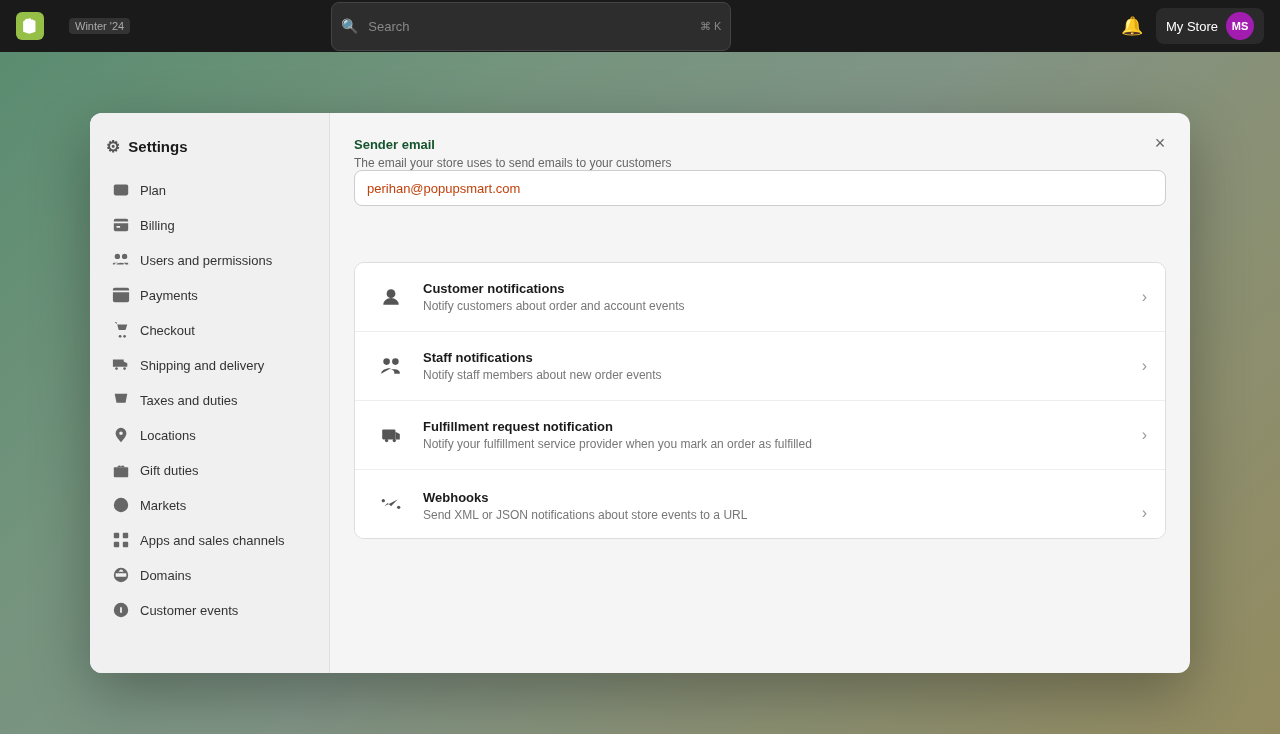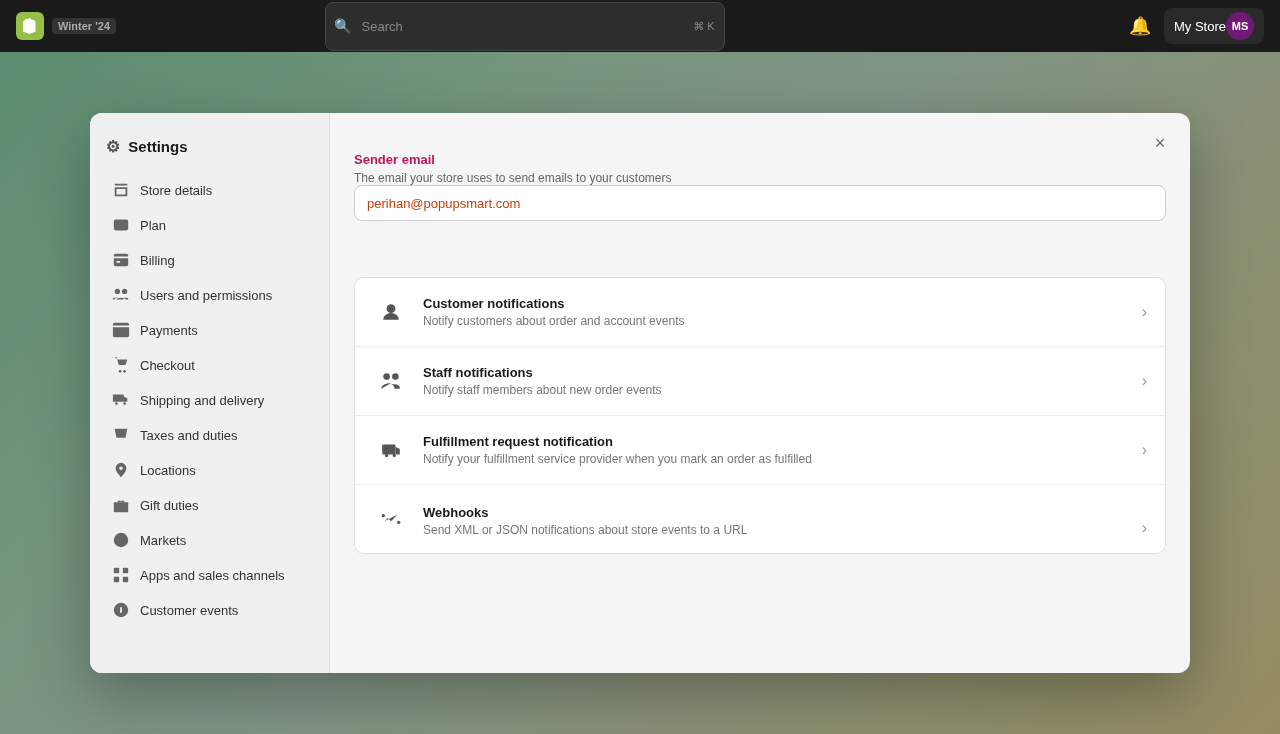--- a/index.html
+++ b/index.html
@@ -19,23 +19,22 @@
       background: #1a1a1a;
       display: flex;
       align-items: center;
       padding: 0 16px;
       gap: 12px;
     }
 
     .topbar-logo {
       display: flex;
       align-items: center;
-      gap: 8px;
+      gap: 25px;
       color: #fff;
-      font-weight: bold;
     }
 
     .shopify-logo-icon {
       width: 28px;
       height: 28px;
       background: #96bf48;
       border-radius: 6px;
       display: flex;
       align-items: center;
       justify-content: center;
@@ -100,37 +99,37 @@
 
     .notif-bell {
       color: #ccc;
       font-size: 18px;
       cursor: pointer;
     }
 
     .store-badge {
       display: flex;
       align-items: center;
-      gap: 0;
+      gap: 8px;
       background: #2a2a2a;
       border-radius: 8px;
       padding: 4px 10px 4px 10px;
       cursor: pointer;
     }
 
     .store-name {
       color: #fff;
       font-size: 13px;
       font-weight: 500;
     }
 
     .avatar {
       width: 28px;
       height: 28px;
-      background: #701a75;
+      background: #a21caf;
       border-radius: 50%;
       display: flex;
       align-items: center;
       justify-content: center;
       color: #fff;
       font-size: 11px;
       font-weight: 600;
     }
 
     
@@ -227,23 +226,22 @@
       display: flex;
       align-items: center;
       justify-content: center;
       border-radius: 6px;
     }
 
     
     .section-label {
       font-size: 13px;
       font-weight: 600;
-      color: #be185d;
+      color: #14532d;
       margin-bottom: 4px;
-      margin-top: 15px;
     }
 
     .section-desc {
       font-size: 12px;
       color: #666;
       margin-bottom: 0;
     }
 
     .email-input {
       width: 100%;
@@ -351,28 +349,20 @@
 
 <div class="modal-overlay">
   <div class="modal">
 
     <div class="sidebar">
       <div class="sidebar-header">
         <span class="settings-gear-icon">⚙</span>
         <span>Settings</span>
       </div>
 
-      <div class="sidebar-item">
-        <span class="sidebar-item-icon">
-          <svg class="icon-svg" viewBox="0 0 20 20" fill="currentColor">
-              <path d="M3 3h14v2H3V3zm0 4h14v10H3V7zm2 2v6h10V9H5z"></path>
-            </svg>
-        </span>
-        <span>Store details</span>
-      </div>
 
       <div class="sidebar-item">
         <span class="sidebar-item-icon">
           <svg class="icon-svg" viewBox="0 0 20 20" fill="currentColor">
               <rect x="2" y="4" width="16" height="12" rx="2"></rect>
             </svg>
         </span>
         <span>Plan</span>
       </div>
 
@@ -469,20 +459,28 @@
           <svg class="icon-svg" viewBox="0 0 20 20" fill="currentColor">
               <rect x="2" y="2" width="6" height="6" rx="1"></rect>
               <rect x="12" y="2" width="6" height="6" rx="1"></rect>
               <rect x="2" y="12" width="6" height="6" rx="1"></rect>
               <rect x="12" y="12" width="6" height="6" rx="1"></rect>
             </svg>
         </span>
         <span>Apps and sales channels</span>
       </div>
 
+      <div class="sidebar-item">
+        <span class="sidebar-item-icon">
+          <svg class="icon-svg" viewBox="0 0 20 20" fill="currentColor">
+              <path d="M10 2a8 8 0 100 16A8 8 0 0010 2zm0 2c1.1 0 2.1.9 2.8 2.4H7.2C7.9 5.9 8.9 4 10 4zm-6 6c0-.7.1-1.4.3-2h11.4c.2.6.3 1.3.3 2s-.1 1.4-.3 2H4.3C4.1 11.4 4 10.7 4 10z"></path>
+            </svg>
+        </span>
+        <span>Domains</span>
+      </div>
 
       <div class="sidebar-item">
         <span class="sidebar-item-icon">
           <svg class="icon-svg" viewBox="0 0 20 20" fill="currentColor">
               <path d="M10 2a8 8 0 100 16A8 8 0 0010 2zm1 9H9V7h2v4zm0 2H9v-2h2v2z"></path>
             </svg>
         </span>
         <span>Customer events</span>
       </div>
 

